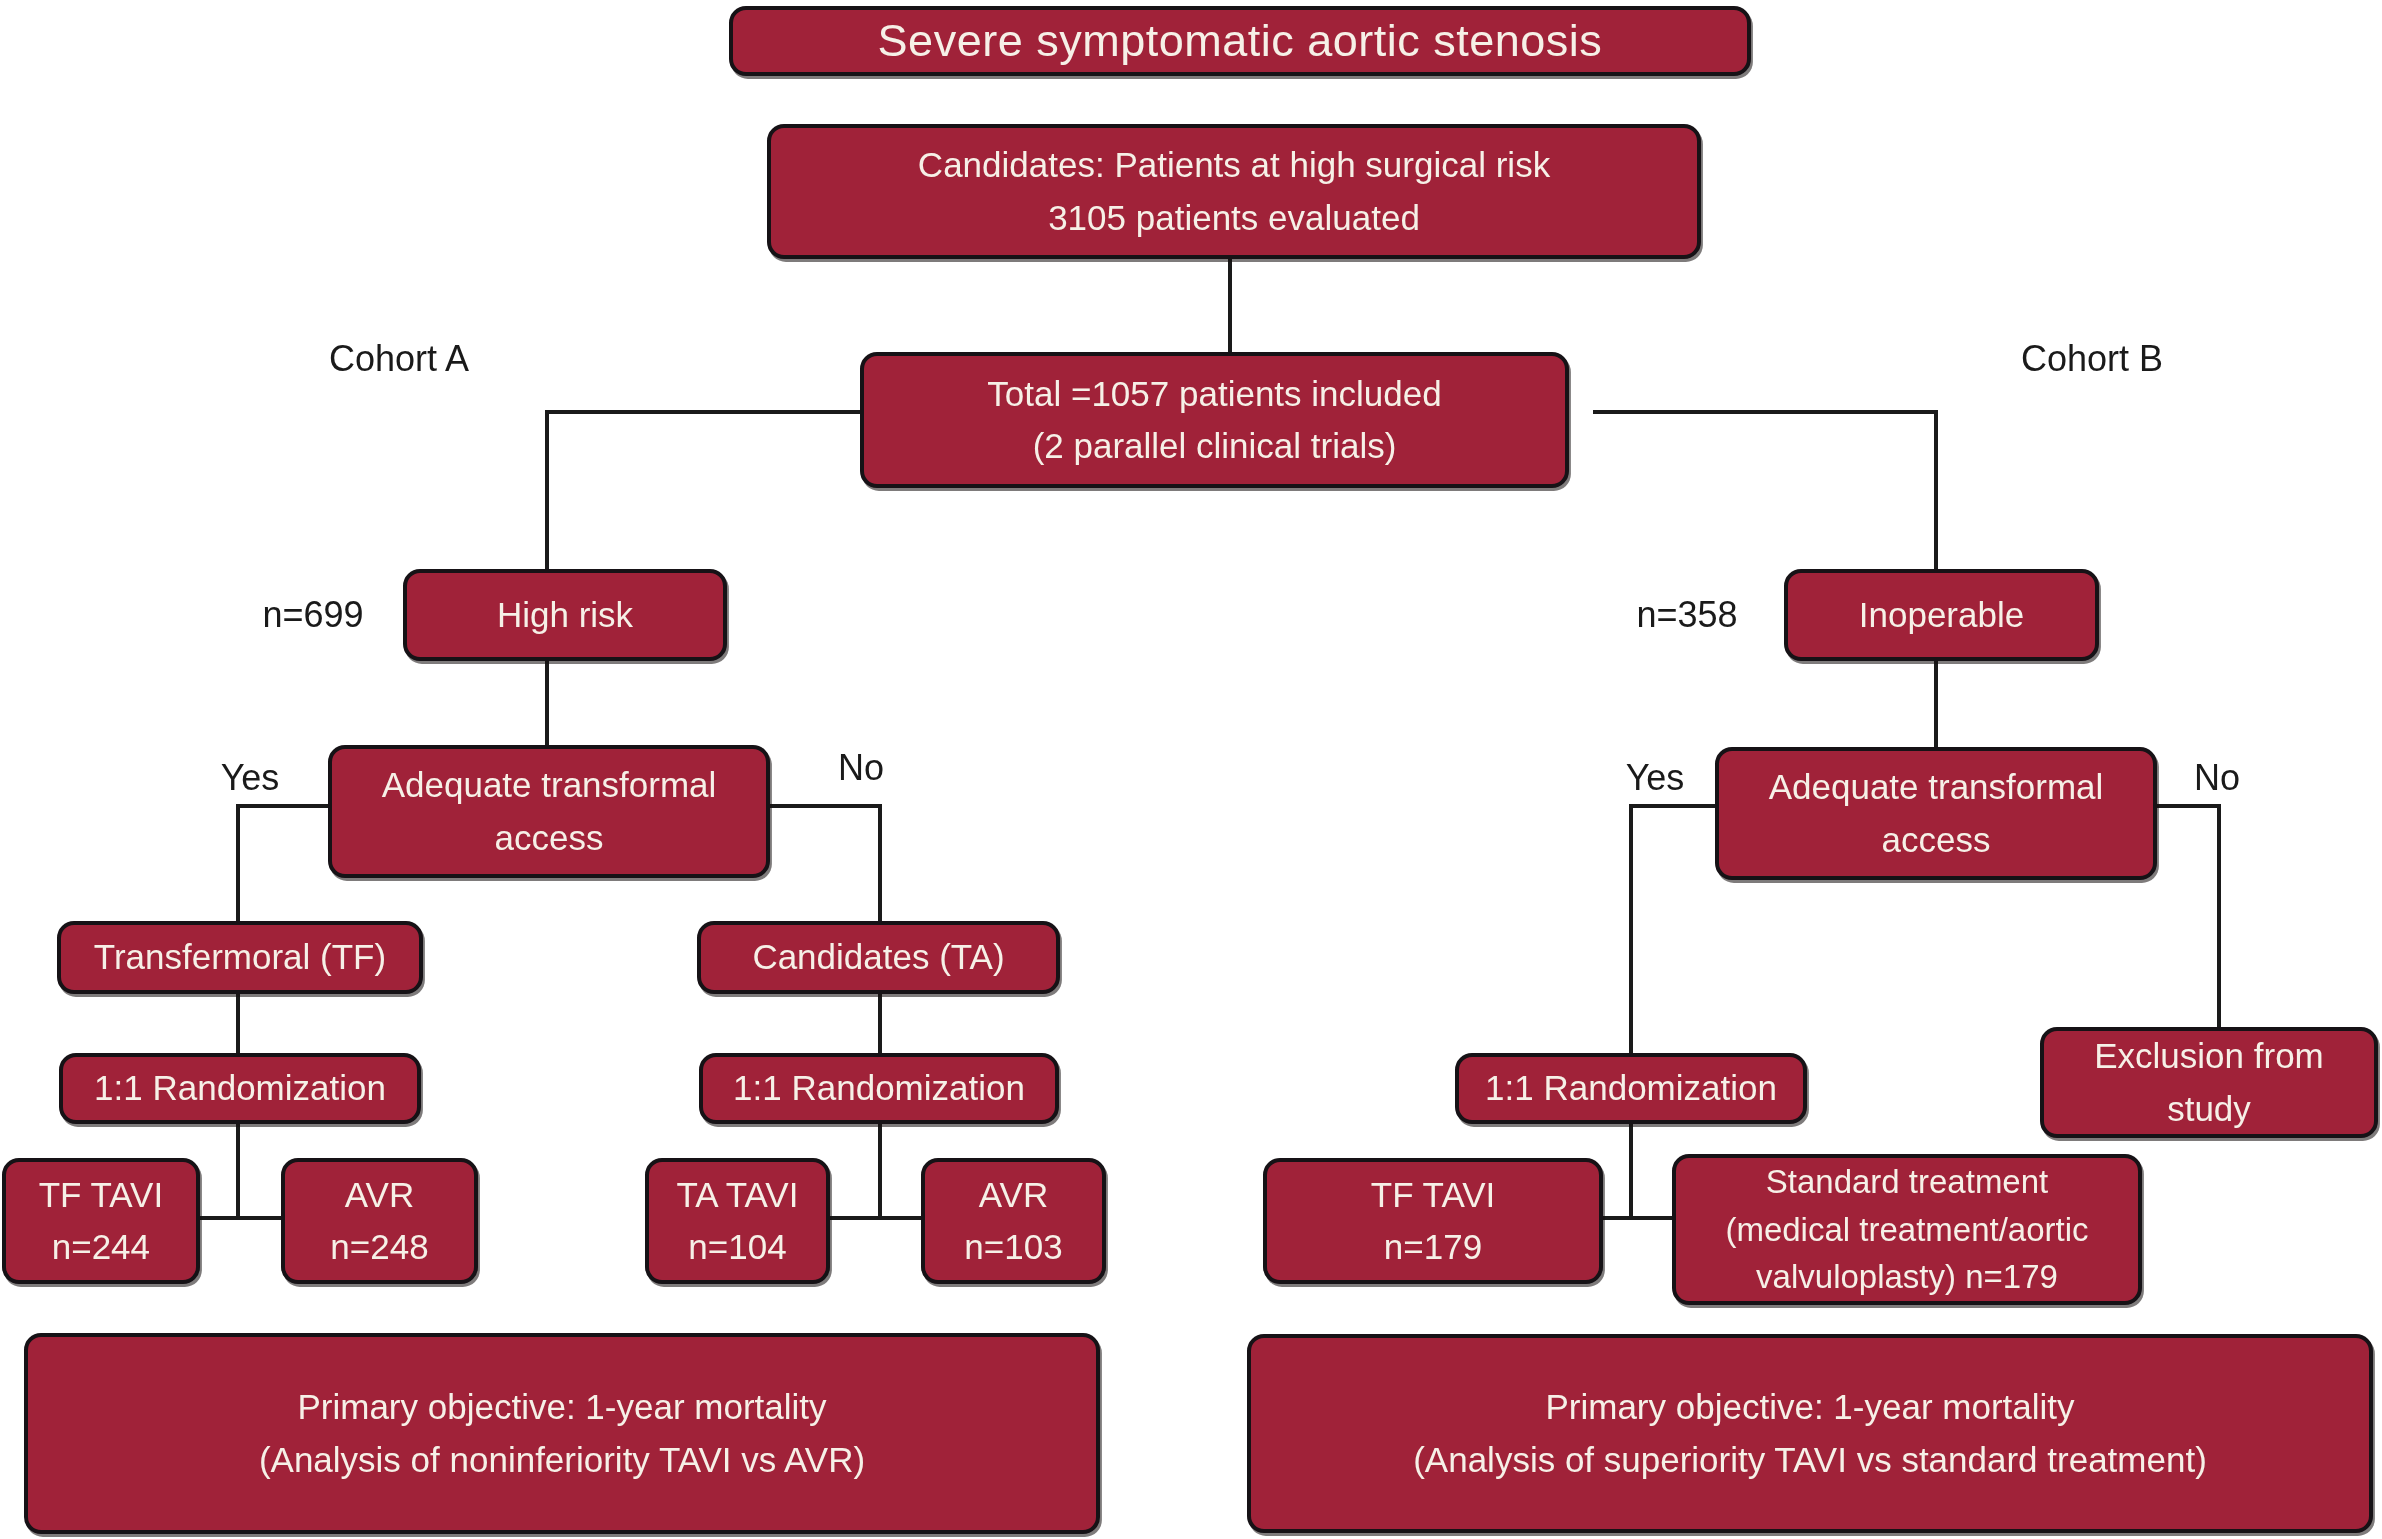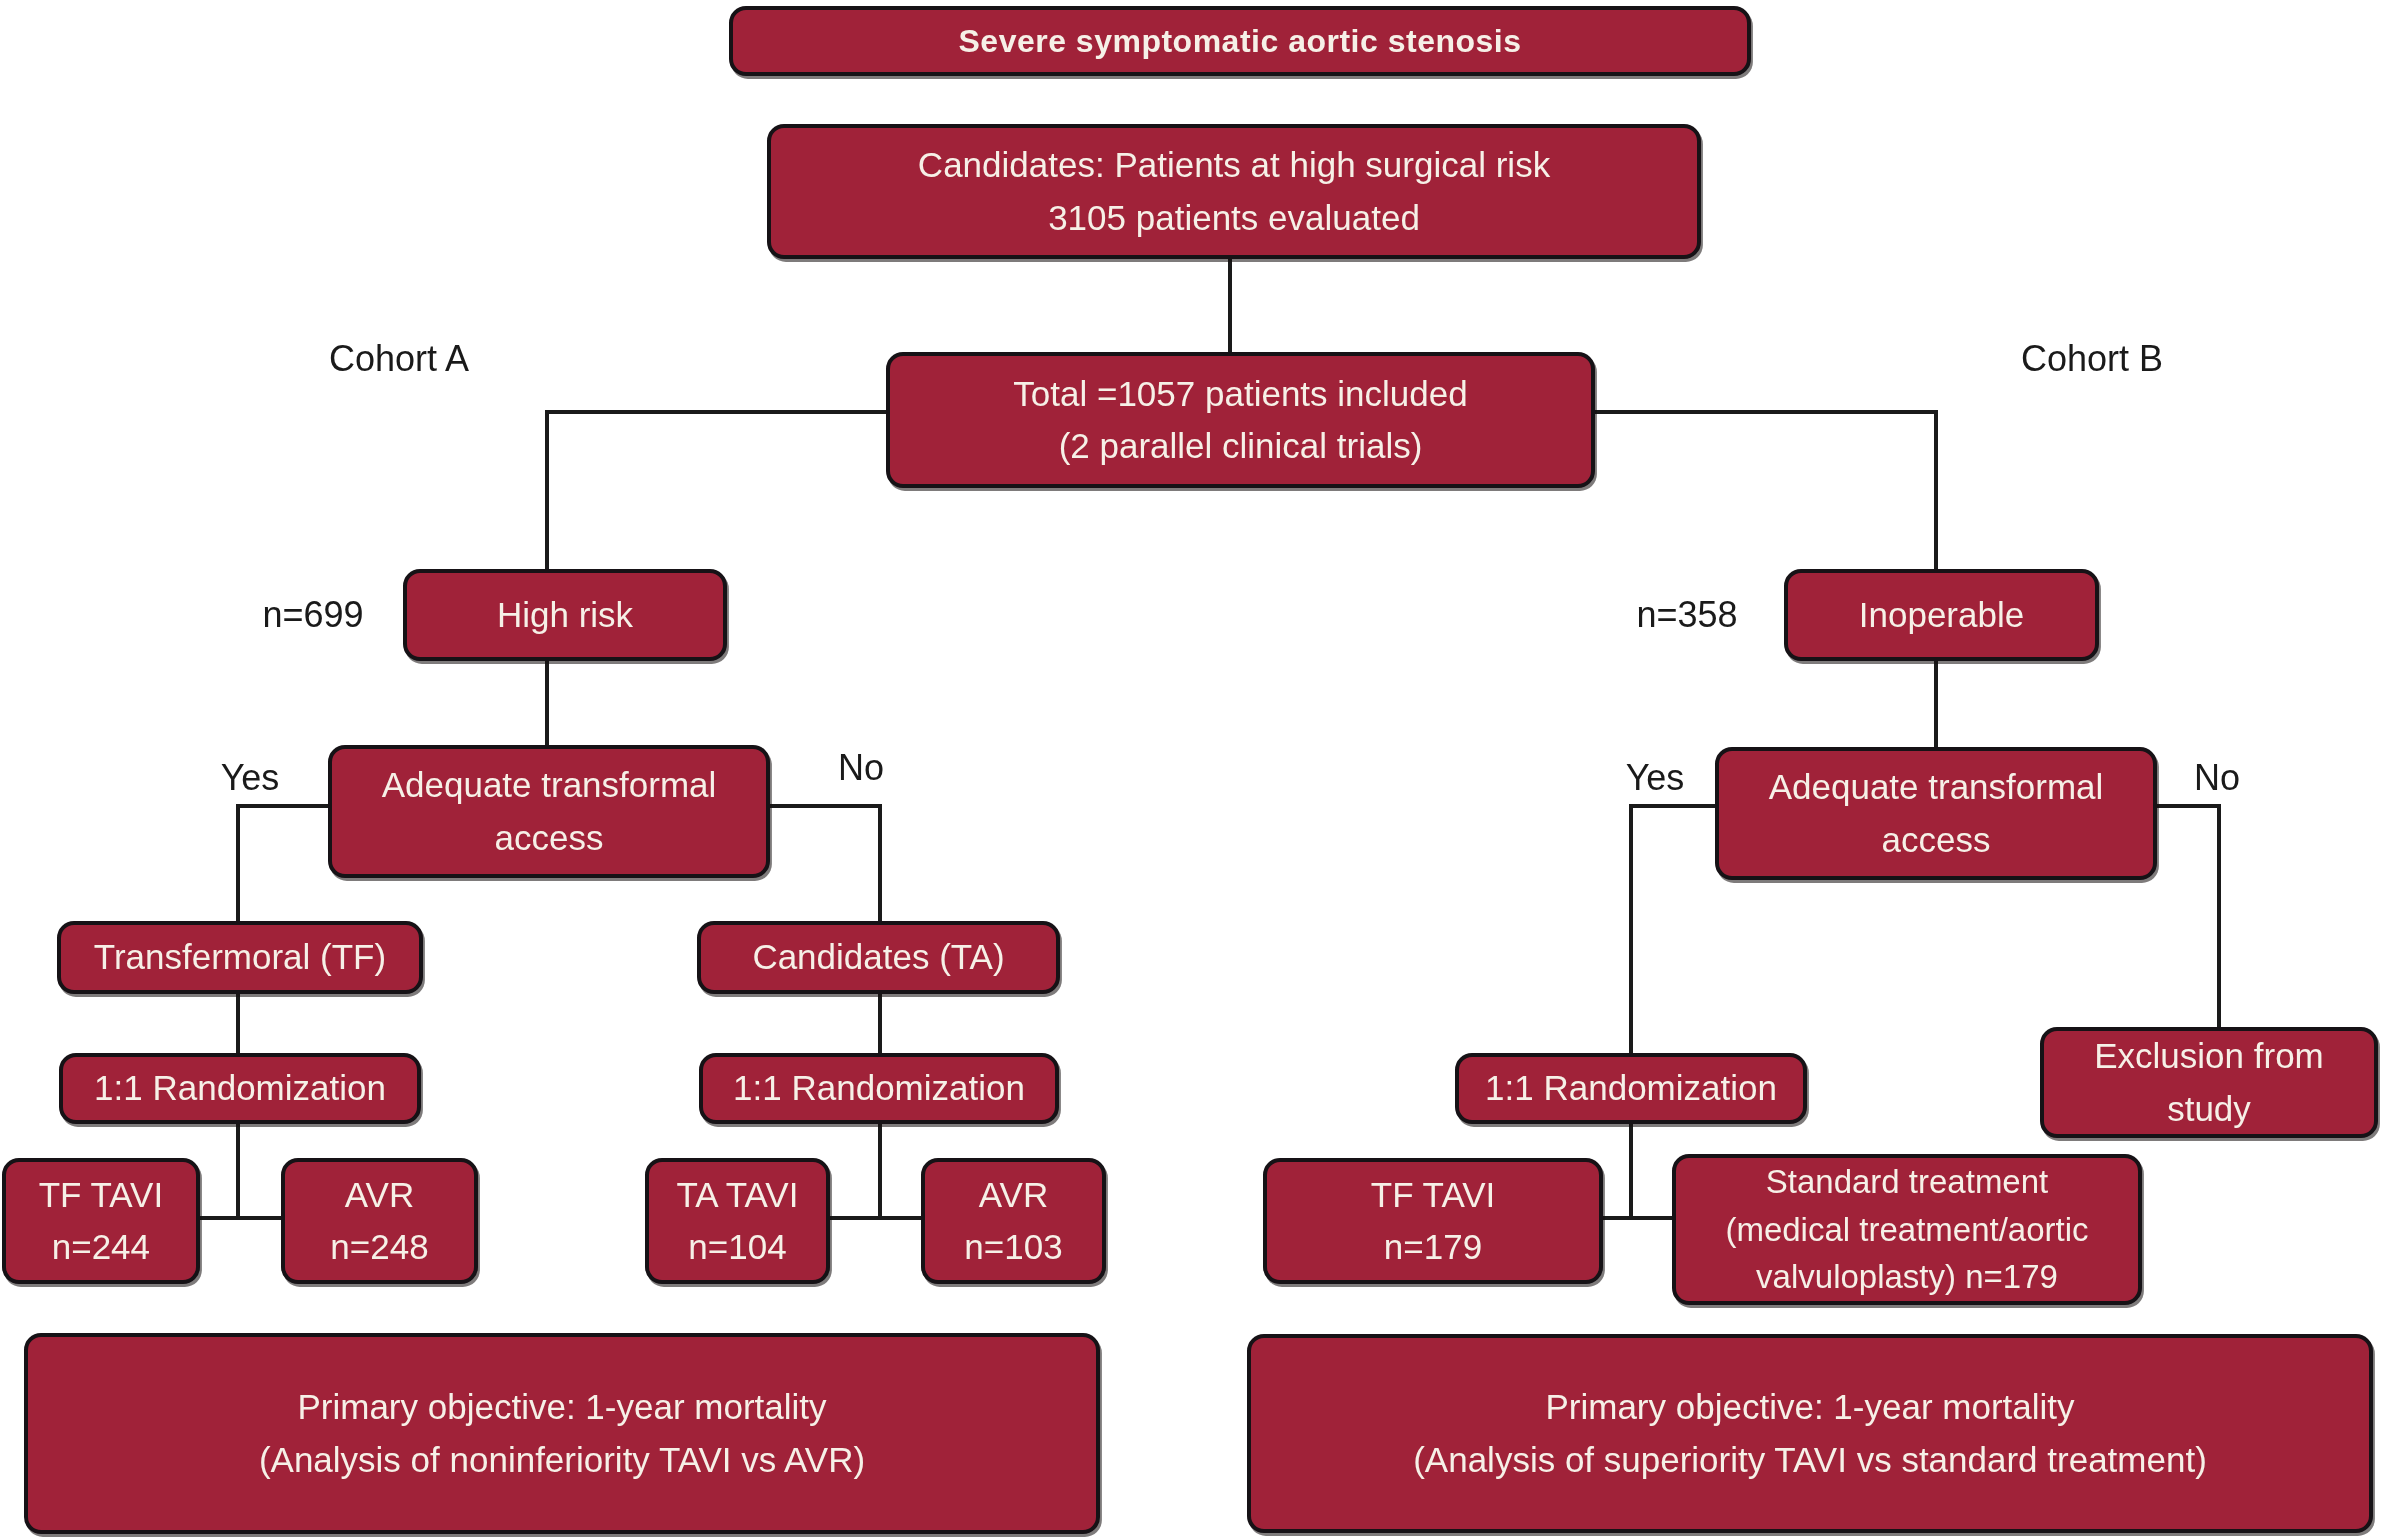--- a/index.html
+++ b/index.html
@@ -26,22 +26,22 @@
     flex-direction: column;
     align-items: center;
     justify-content: center;
     text-align: center;
     font-size: 35px;
     line-height: 1.5;
     box-shadow: 1.9px 2.9px 0 rgba(20,15,15,0.55);
   }
   .box span { display: block; white-space: nowrap; }
   .title-box {
-    font-size: 32px;
-    font-weight: bold;
+    font-size: 45px;
+    font-weight: normal;
     letter-spacing: 0.5px;
   }
   .small-text { font-size: 33px; line-height: 1.45; }
   .lbl {
     position: absolute;
     color: #1a1a1a;
     font-size: 36px;
     white-space: nowrap;
     transform: translate(-50%, -50%);
   }
@@ -88,21 +88,21 @@
 
   <div class="box title-box" style="left:729px; top:5.7px; width:1022px; height:70px;">
     <span>Severe symptomatic aortic stenosis</span>
   </div>
 
   <div class="box" style="left:767px; top:124px; width:934px; height:135px;">
     <span>Candidates: Patients at high surgical risk</span>
     <span>3105 patients evaluated</span>
   </div>
 
-  <div class="box" style="left:886px; top:352px; width:709px; height:136px;">
+  <div class="box" style="left:860px; top:352px; width:709px; height:136px;">
     <span>Total =1057 patients included</span>
     <span>(2 parallel clinical trials)</span>
   </div>
 
   <div class="box" style="left:403px; top:569px; width:324px; height:92px;align-items:center;">
     <span>High risk</span>
   </div>
 
   <div class="box" style="left:1784px; top:569px; width:315px; height:92px;">
     <span>Inoperable</span>

